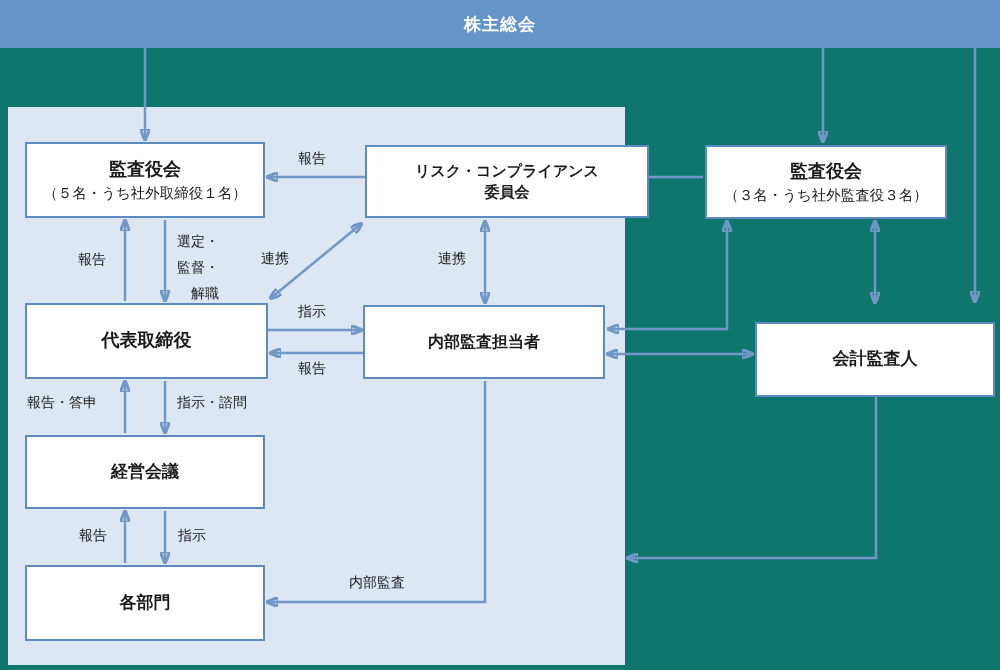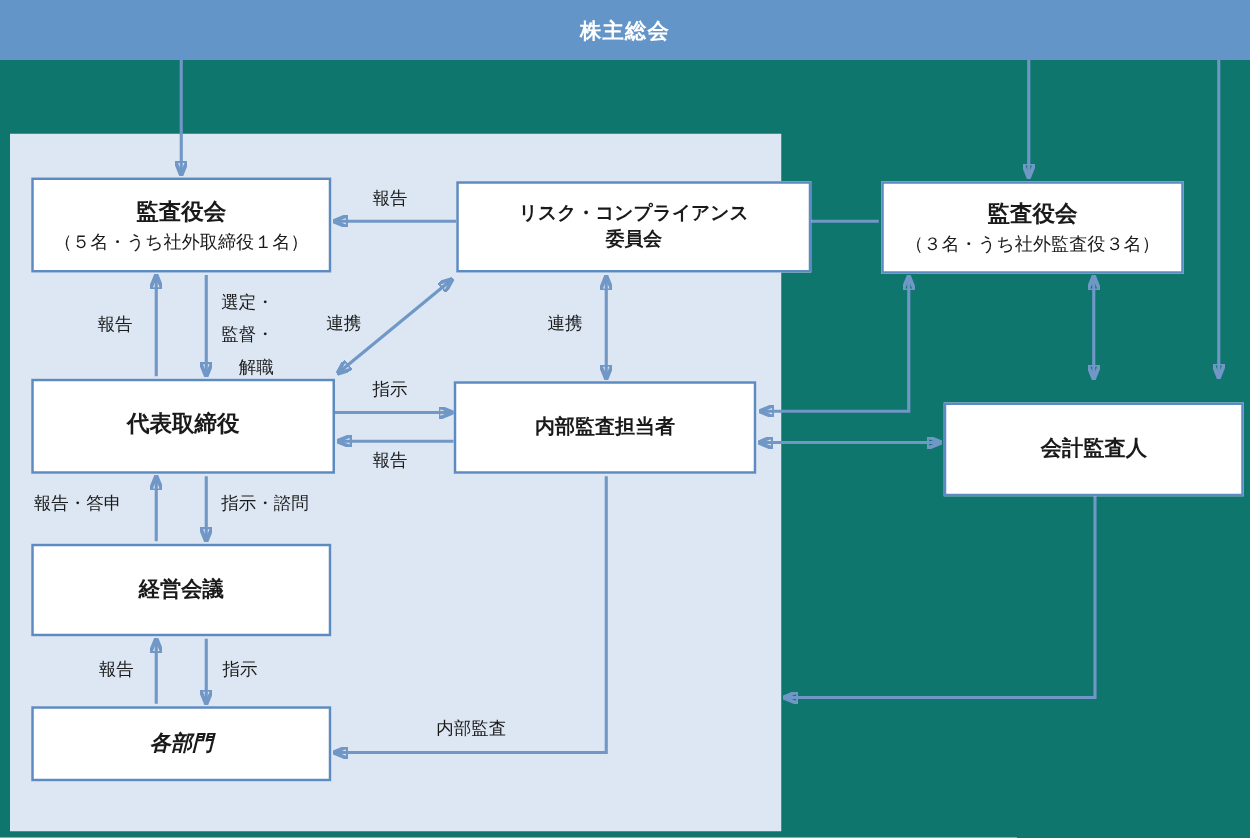--- a/index.html
+++ b/index.html
@@ -120,21 +120,21 @@
   </div>
 
   <div class="box" style="left:755px;top:322px;width:240px;height:75px;">
     <div class="bt" style="font-size:17px;">会計監査人</div>
   </div>
 
   <div class="box" style="left:25px;top:435px;width:240px;height:74px;">
     <div class="bt" style="font-size:17px;">経営会議</div>
   </div>
 
-  <div class="box" style="left:25px;top:565px;width:240px;height:60px;font-style:italic;">
+  <div class="box" style="left:25px;top:565px;width:240px;height:76px;">
     <div class="bt" style="font-size:17px;">各部門</div>
   </div>
 
   <div class="elabel" style="left:298px;top:150px;">報告</div>
   <div class="elabel" style="left:78px;top:251px;">報告</div>
 
   <div class="elabel appoint" style="left:177px;top:228px;text-align:right;">
     <span>選定・</span><br>
     <span>監督・</span><br>
     <span>解職</span>

